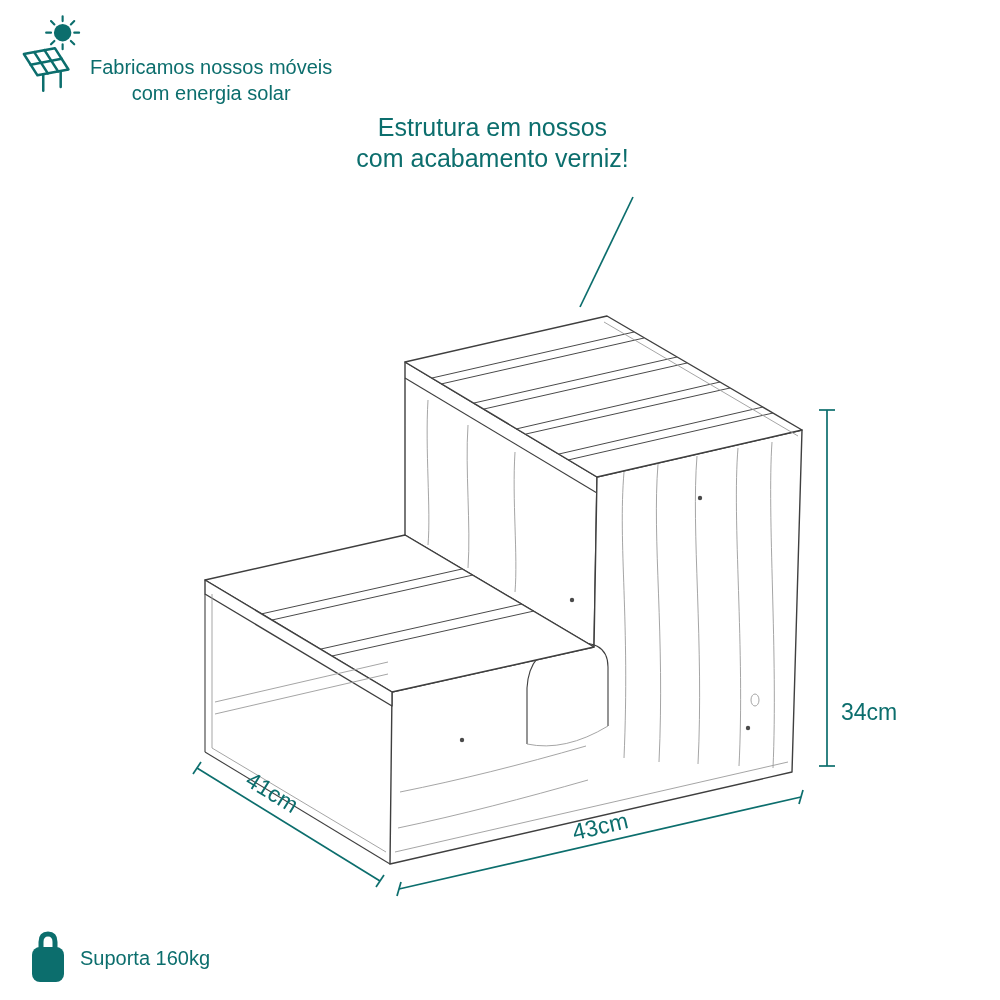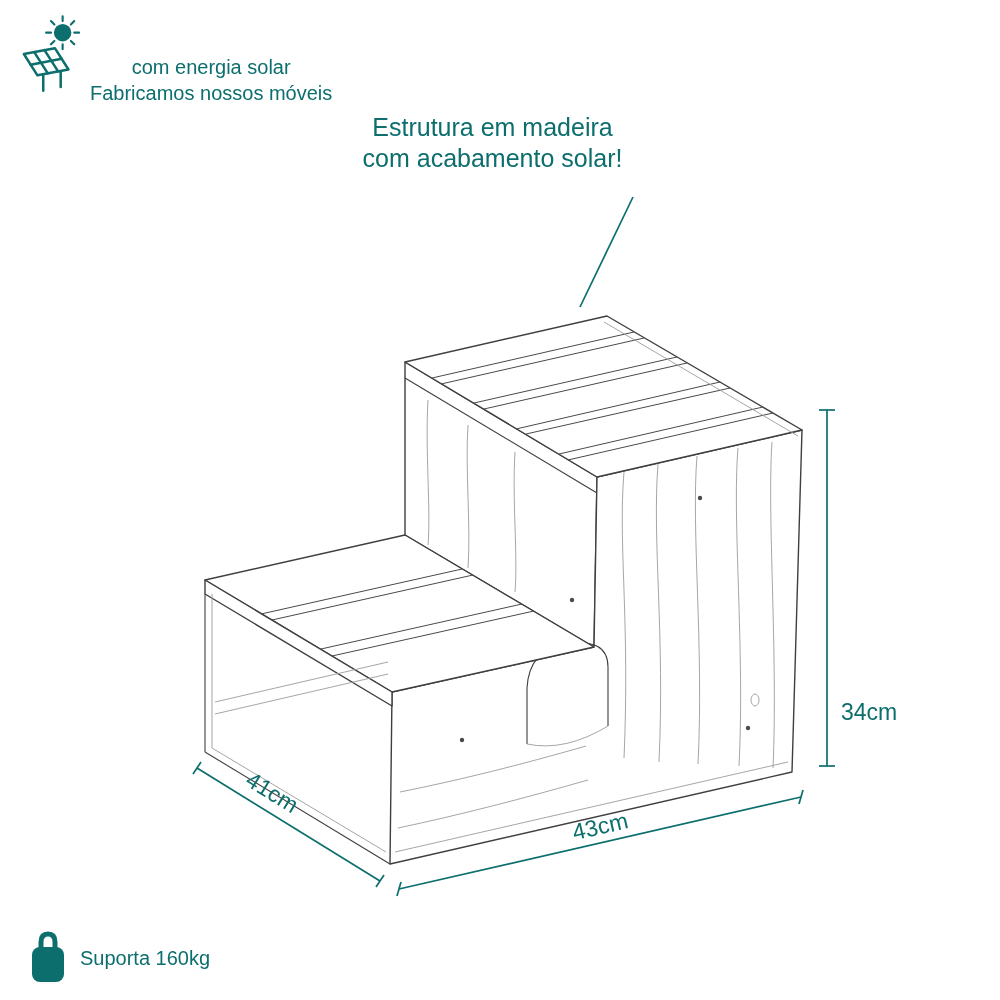--- a/index.html
+++ b/index.html
@@ -43,28 +43,28 @@
         <path d="M56,24 L61,24 M32,24 L27,24 M44,12 L44,7 M44,36 L44,41
                  M52.5,15.5 L56,12 M35.5,15.5 L32,12 M52.5,32.5 L56,36 M35.5,32.5 L32,36" fill="none"></path>
       </g>
       <g stroke="#0c6e6d" stroke-width="2.6" fill="none" stroke-linejoin="round" stroke-linecap="round">
         <path d="M4,46 L36,40 L50,62 L18,68 Z"></path>
         <path d="M14.7,44 L28.7,66 M25.3,42 L39.3,64 M11,57 L43,51"></path>
         <path d="M24,68 L24,84 M42,64 L42,80"></path>
       </g>
     </svg>
     <div class="solar-text">
+      <div>Fabricamos nossos móveis</div>
       <div>com energia solar</div>
-      <div>Fabricamos nossos móveis</div>
     </div>
   </div>
 
   <div class="title">
-    <div>Estrutura em madeira</div>
-    <div>com acabamento solar!</div>
+    <div>Estrutura em nossos</div>
+    <div>com acabamento verniz!</div>
   </div>
 
   <svg class="scene" viewBox="0 0 1000 1000">
 
     <path class="dim" d="M633,197 L580,307" stroke-width="1.4"></path>
 
     <g>
 
       <path class="sketch" d="M405,362 L597,477 L594,647 L405,535 Z"></path>
       <path class="sketch-line" d="M405,378 L597,493"></path>

